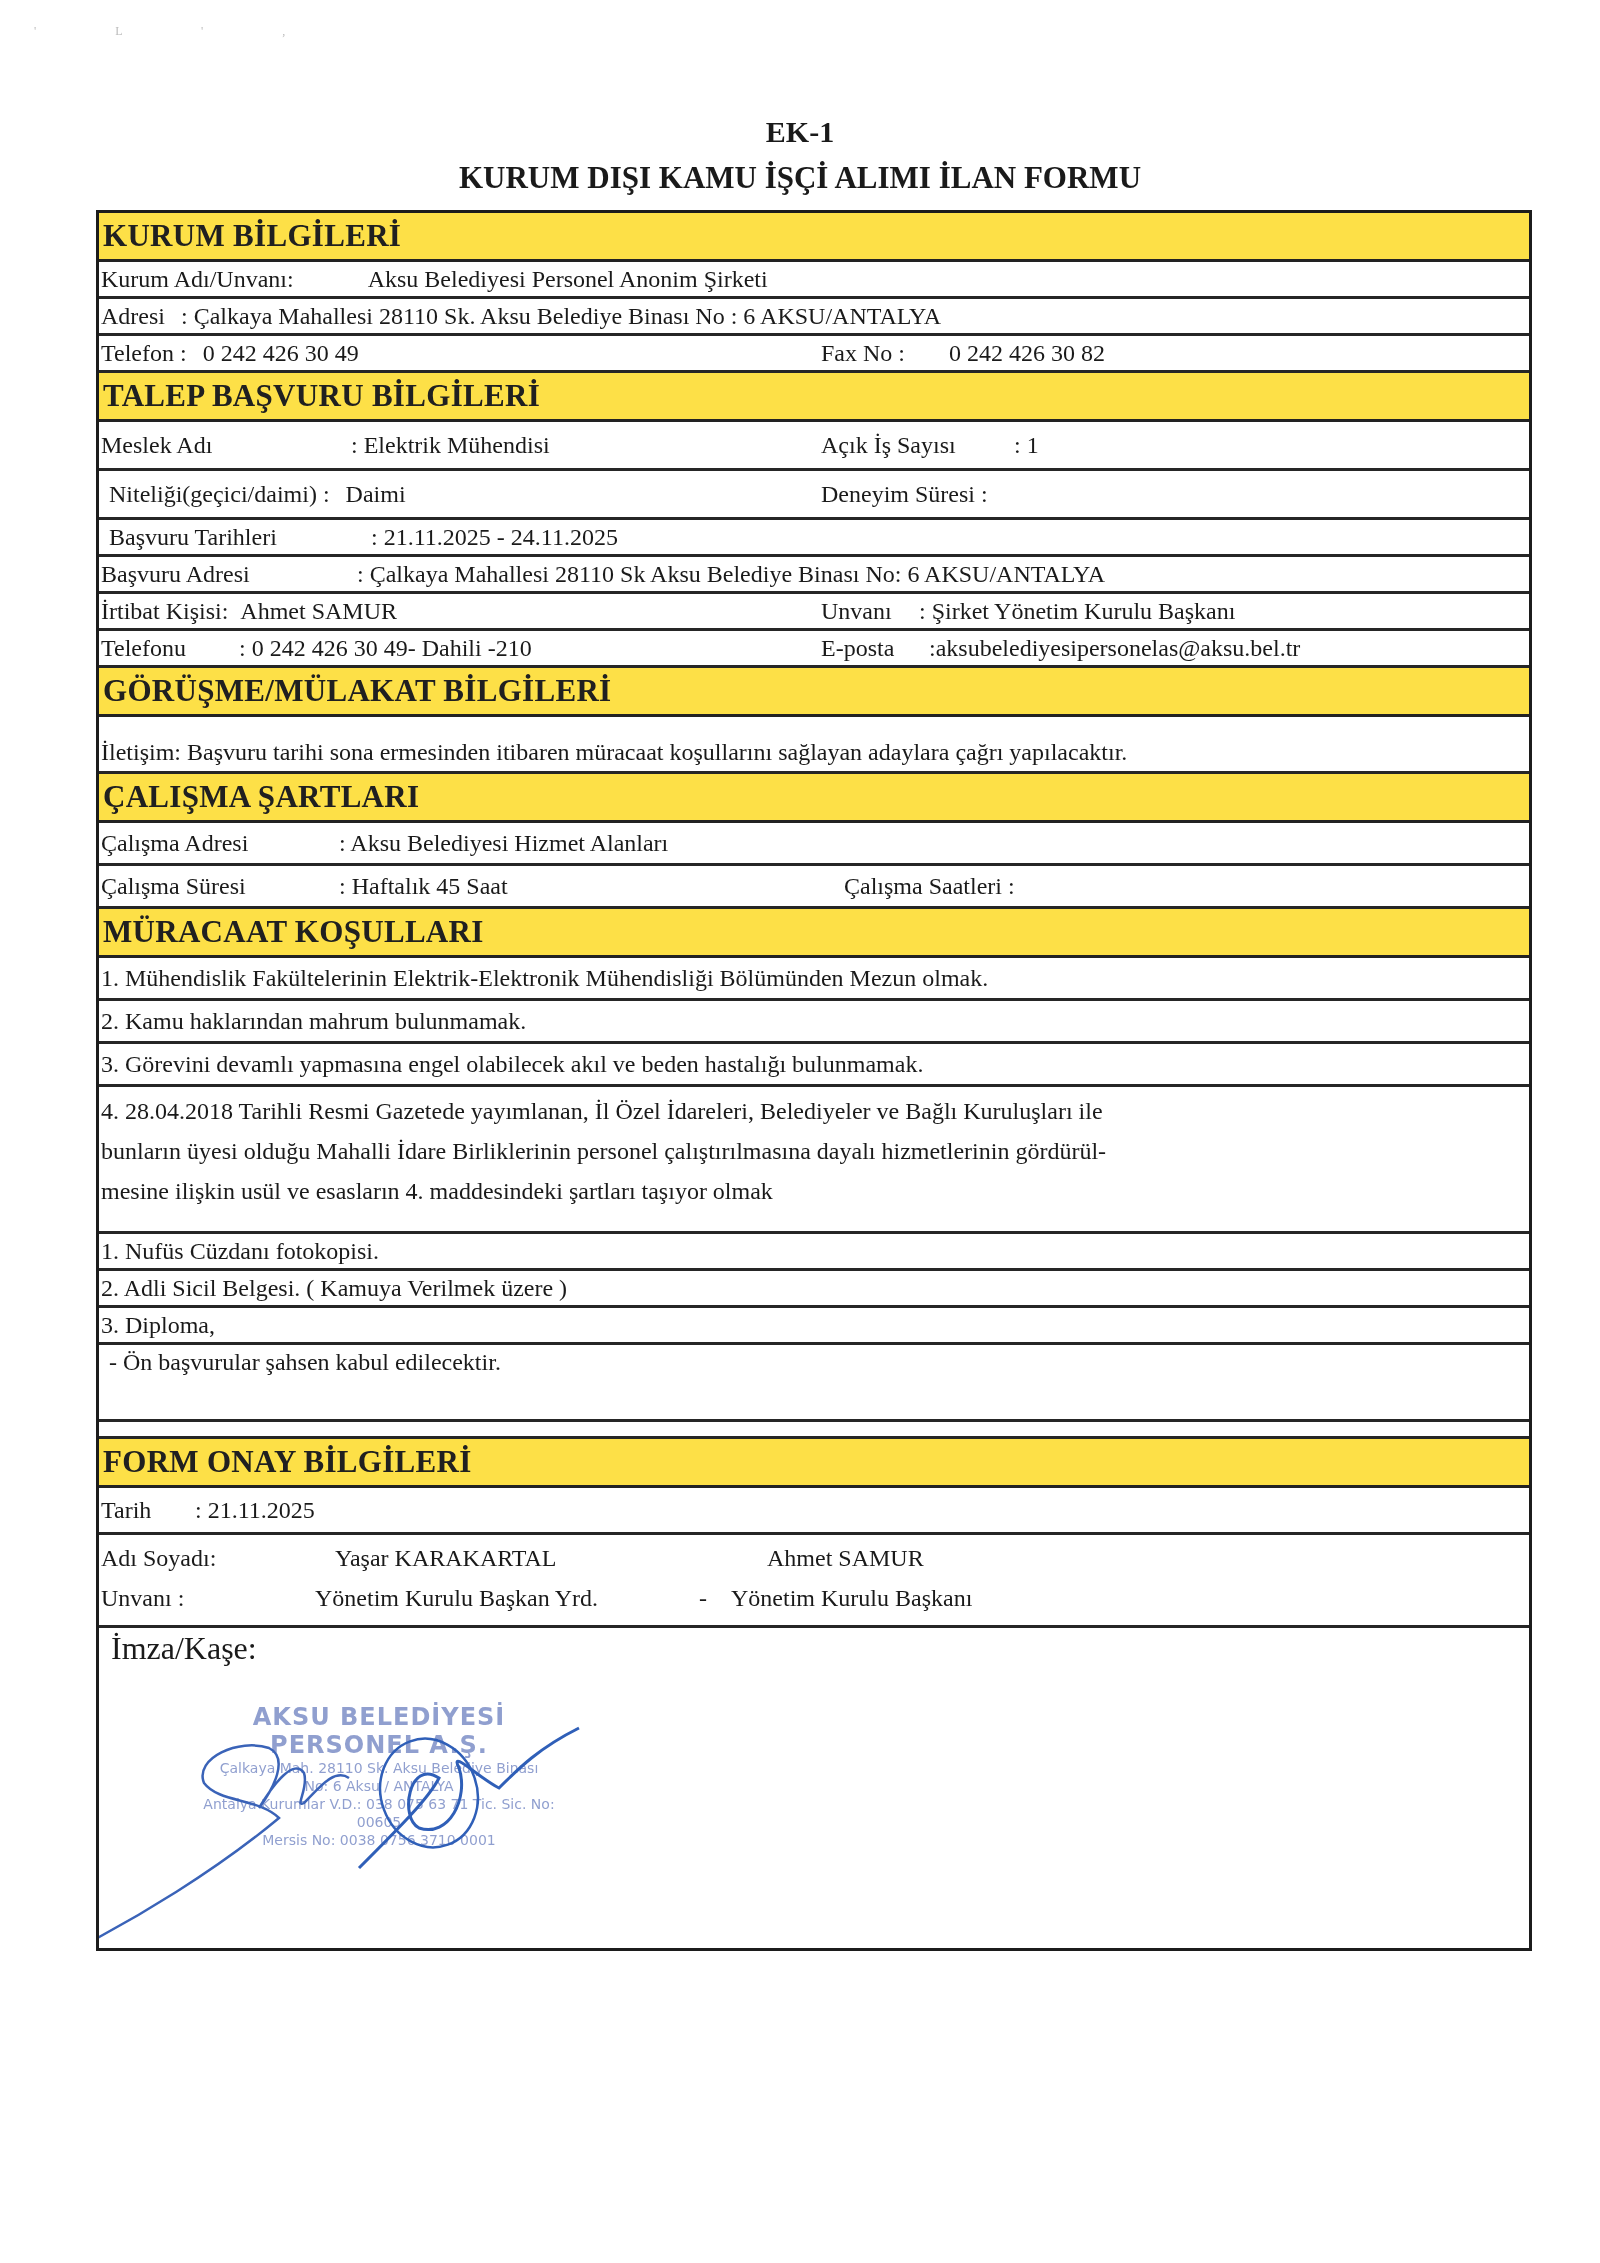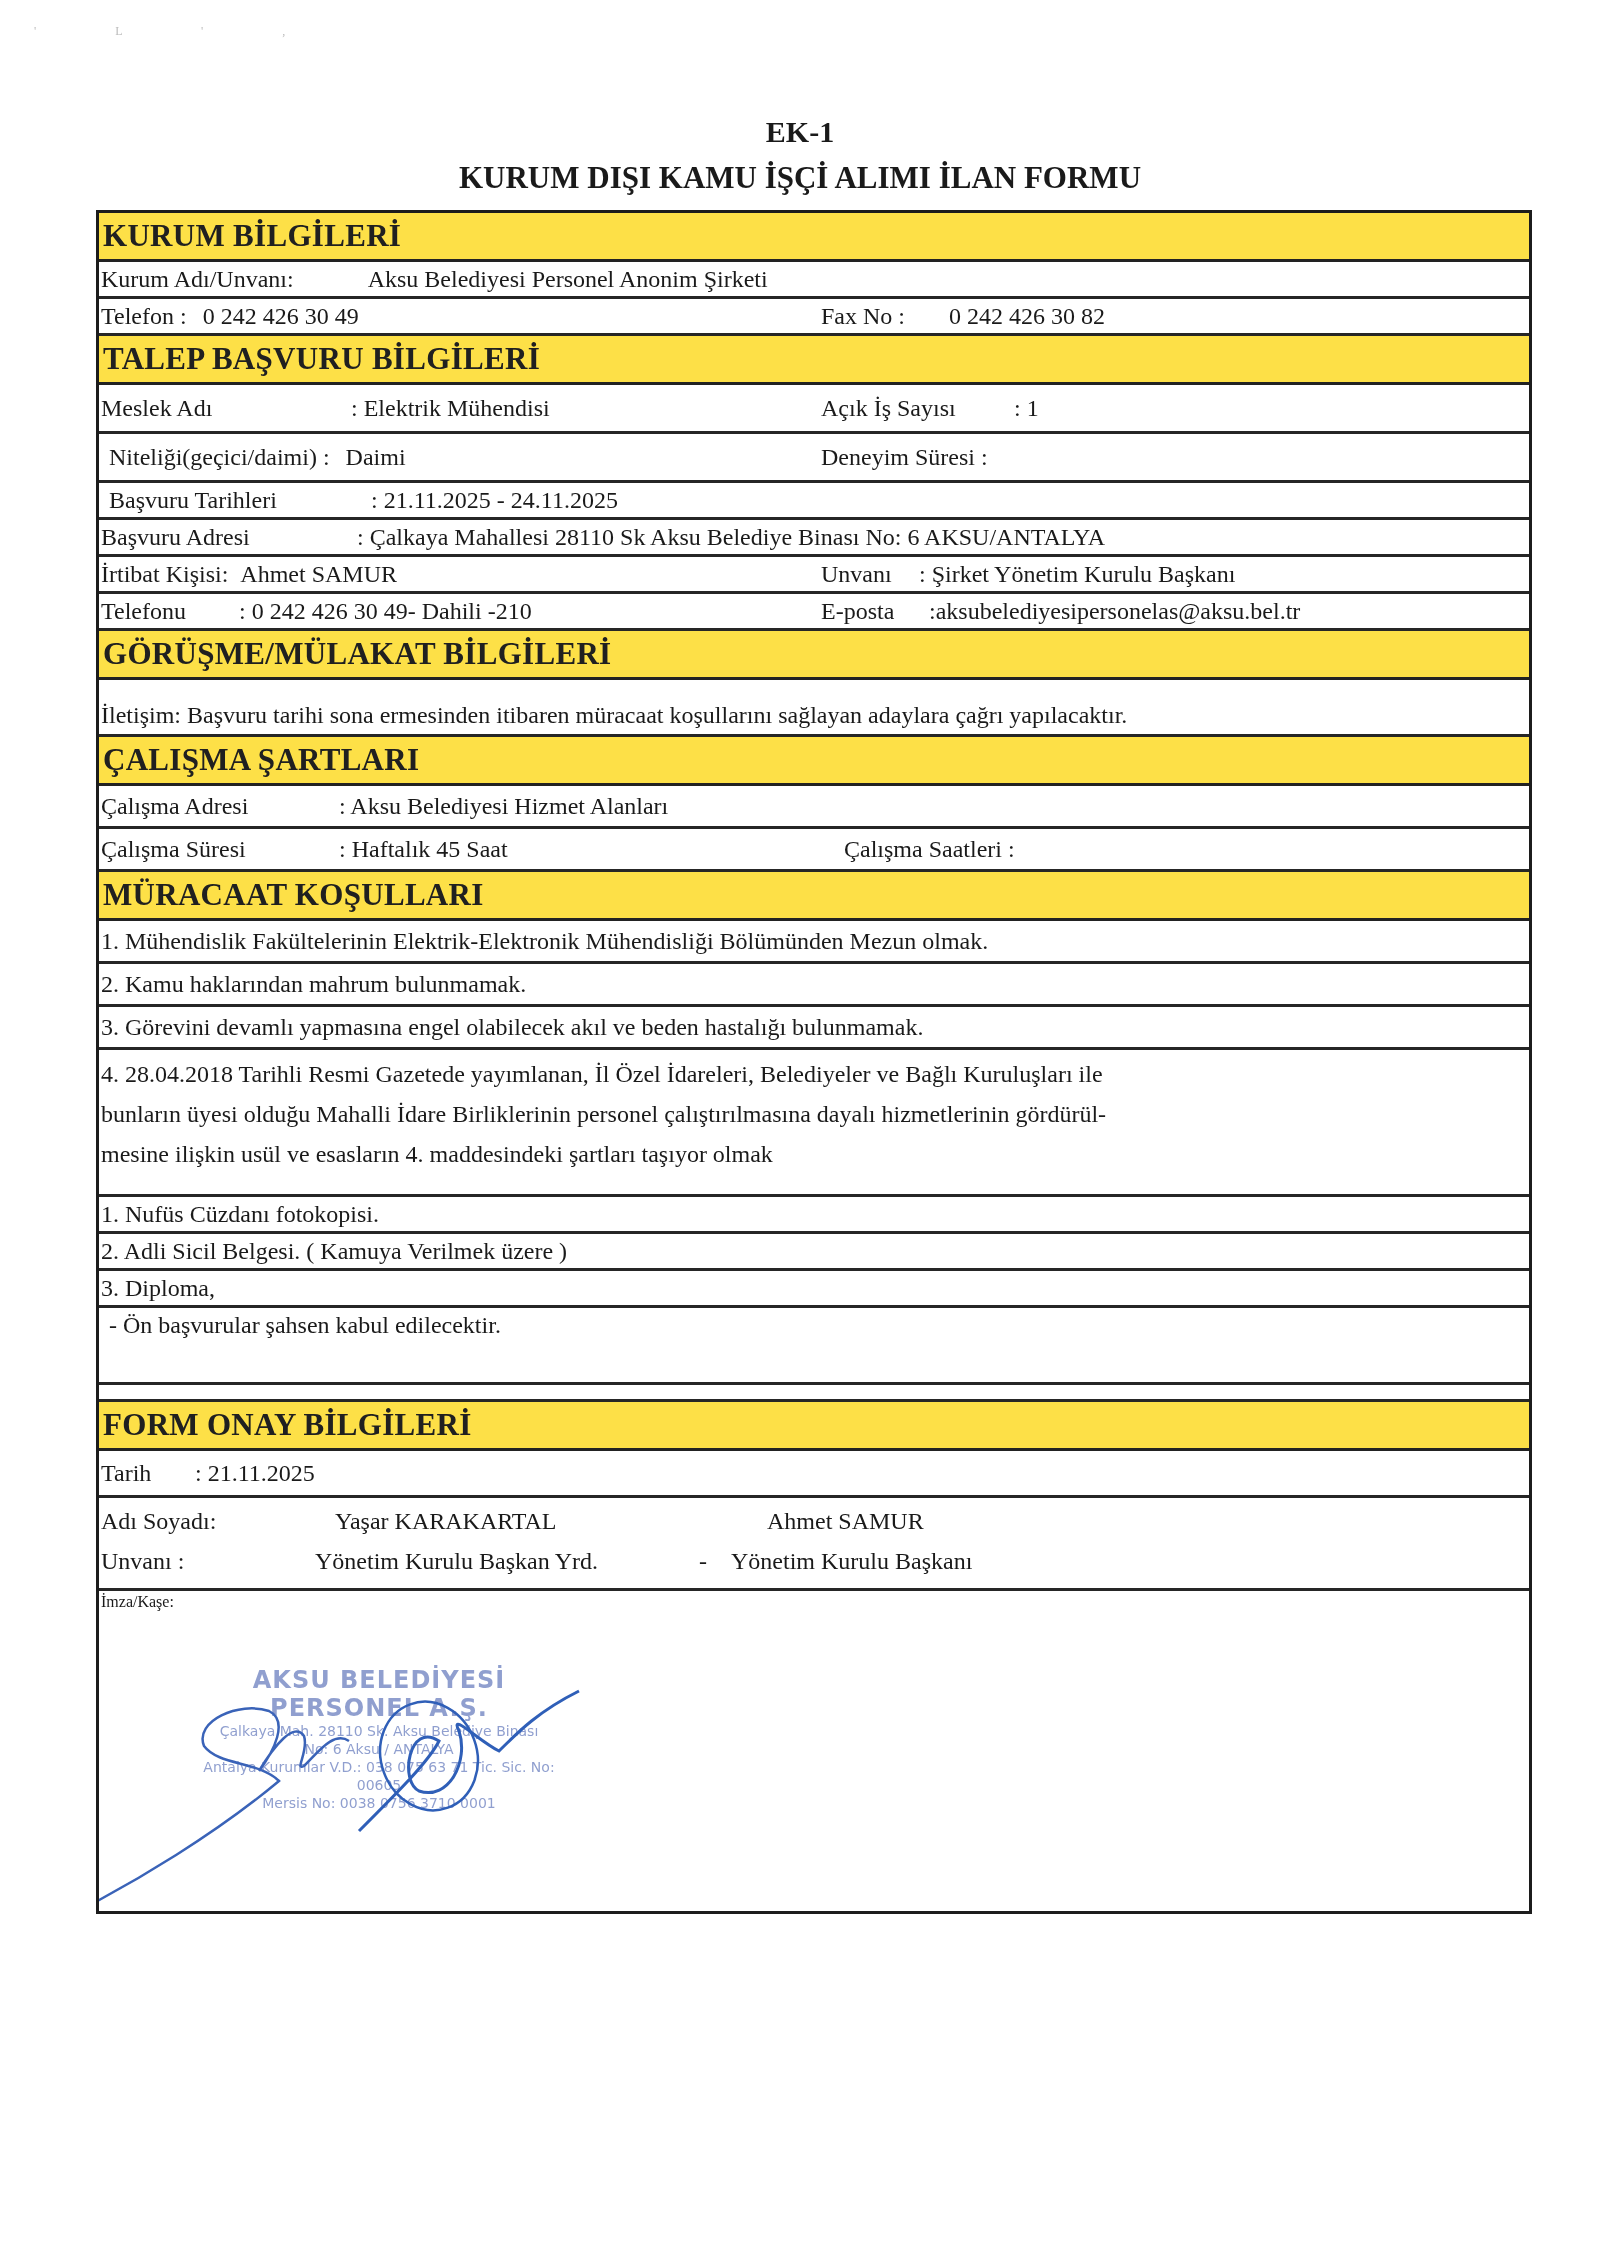--- a/index.html
+++ b/index.html
@@ -51,20 +51,24 @@
   <div class="title-ek">EK-1</div>
   <div class="title-main">KURUM DIŞI KAMU İŞÇİ ALIMI İLAN FORMU</div>
 </div>
 
 <div class="form">
 
   <div class="sec-head">KURUM BİLGİLERİ</div>
   <div class="row">
     <span>Kurum Adı/Unvanı:</span>
     <span style="margin-left:68px">Aksu Belediyesi Personel Anonim Şirketi</span>
+  </div>
+  <div class="row">
+    <span>Adresi</span>
+    <span style="margin-left:10px">: Çalkaya Mahallesi 28110 Sk. Aksu Belediye Binası No : 6 AKSU/ANTALYA</span>
   </div>
   <div class="row">
     <span>Telefon :</span>
     <span style="margin-left:10px">0 242 426 30 49</span>
     <span class="c2" style="left:722px">Fax No :</span>
     <span class="c2" style="left:850px">0 242 426 30 82</span>
   </div>
 
   <div class="sec-head">TALEP BAŞVURU BİLGİLERİ</div>
   <div class="row tall">
@@ -155,21 +159,21 @@
   <div style="height:90px;border-bottom:3px solid #262626;position:relative;font-size:24px;">
     <span style="position:absolute;left:2px;top:10px">Adı Soyadı:</span>
     <span style="position:absolute;left:236px;top:10px">Yaşar KARAKARTAL</span>
     <span style="position:absolute;left:668px;top:10px">Ahmet SAMUR</span>
     <span style="position:absolute;left:2px;top:50px">Unvanı  :</span>
     <span style="position:absolute;left:216px;top:50px">Yönetim Kurulu Başkan Yrd.</span>
     <span style="position:absolute;left:600px;top:50px">-</span>
     <span style="position:absolute;left:632px;top:50px">Yönetim Kurulu Başkanı</span>
   </div>
   <div class="sign-area">
-    <span style="position:absolute;left:2px;top:2px;font-size:16px">İmza/Kaşe:</span>
+    <span style="position:absolute;left:12px;top:2px;font-size:32px">İmza/Kaşe:</span>
 
     <div class="stamp">
       <div class="s1">AKSU BELEDİYESİ PERSONEL A.Ş.</div>
       <div class="s2">Çalkaya Mah. 28110 Sk. Aksu Belediye Binası</div>
       <div class="s2">No: 6 Aksu / ANTALYA</div>
       <div class="s2">Antalya Kurumlar V.D.: 038 075 63 71  Tic. Sic. No: 00605</div>
       <div class="s2">Mersis No: 0038 0756 3710 0001</div>
     </div>
 
     <svg class="sig" width="600" height="340">

